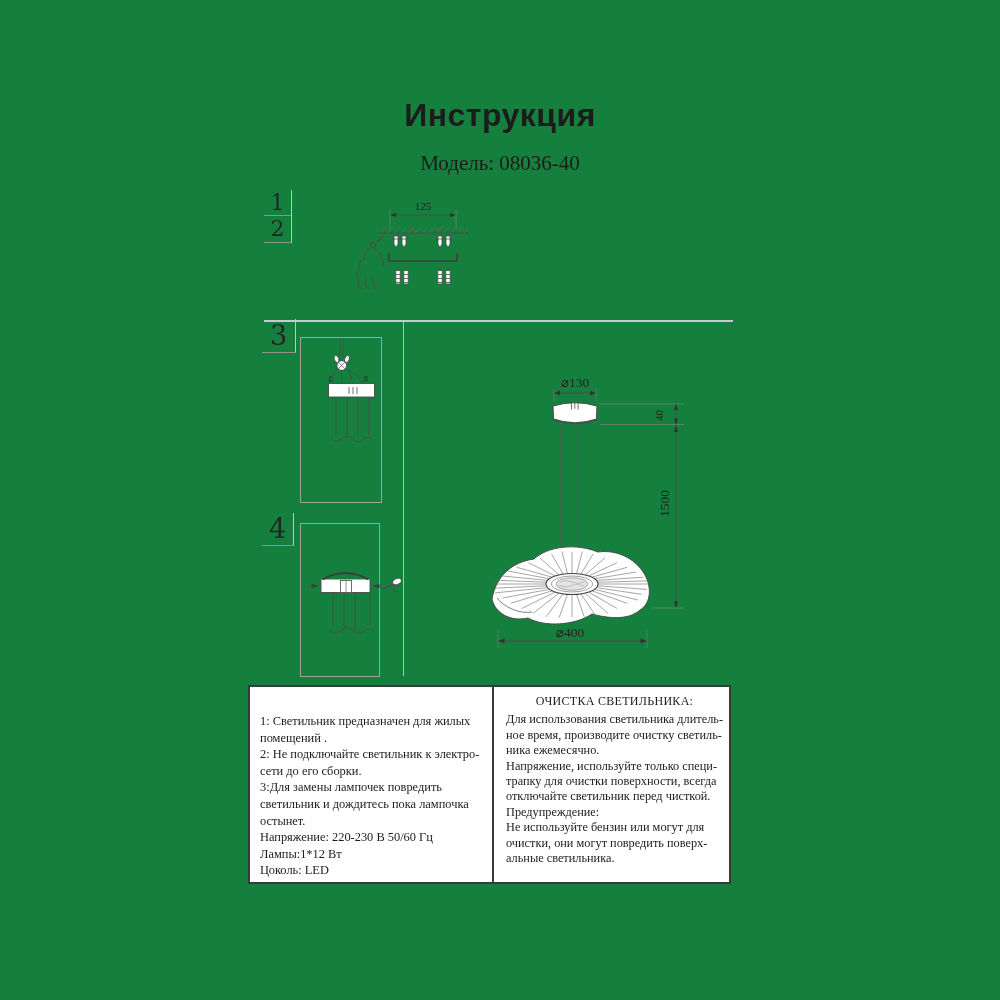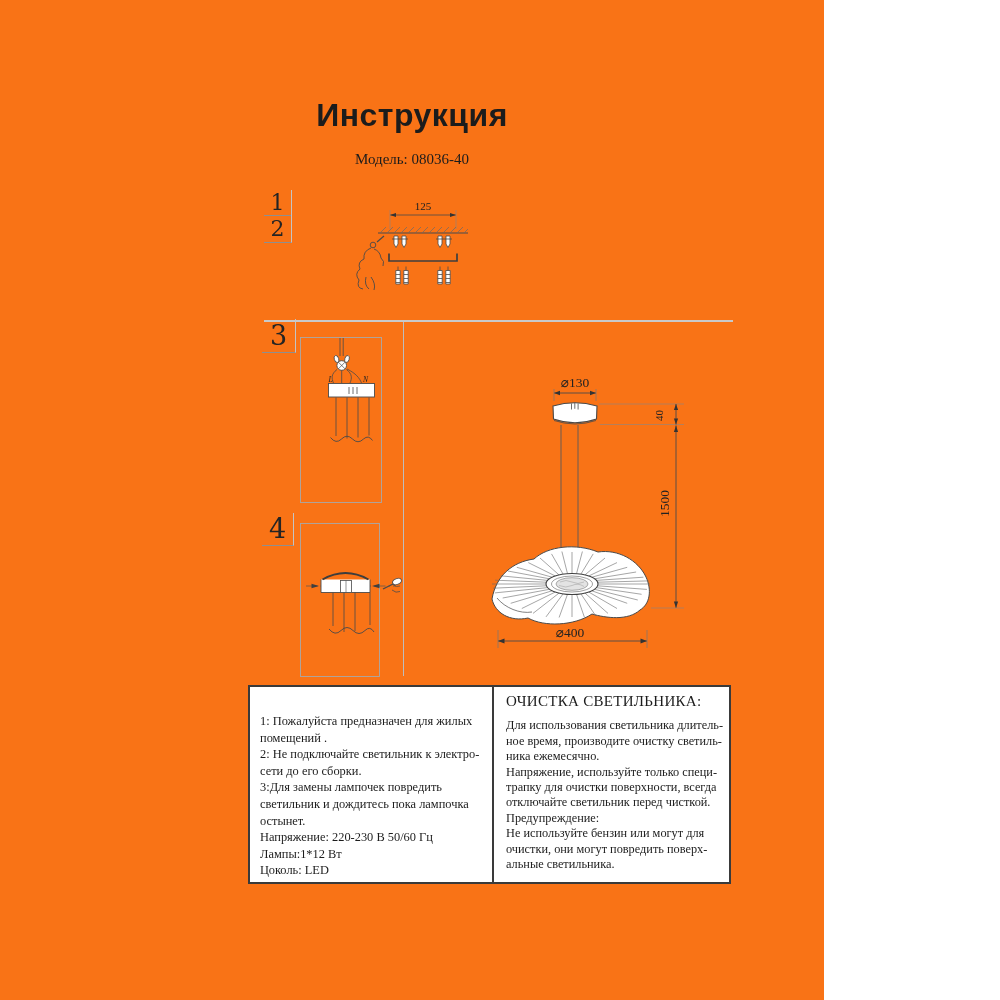--- a/index.html
+++ b/index.html
@@ -1,40 +1,40 @@
 <!DOCTYPE html>
 <html><head>
 <meta charset="utf-8">
 <style>
   html,body { margin:0; padding:0; background:#ffffff; }
-  .page { position:relative; width:824px; height:1000px; background:#f97316; overflow:hidden;
+  .page { position:relative; width:1000px; height:1000px; background:#15803d; overflow:hidden;
           font-family:"Liberation Serif", serif; color:#1c1c1c; }
 
   .title { position:absolute; left:0; top:97px; width:100%; text-align:center;
            font-family:"Liberation Sans", sans-serif; font-weight:700; font-size:32px; letter-spacing:.5px; }
-  .model { position:absolute; left:0; top:151px; width:100%; text-align:center; font-size:15px; }
+  .model { position:absolute; left:0; top:151px; width:100%; text-align:center; font-size:21px; }
 
   .step-cell { position:absolute; text-align:center; font-family:"DejaVu Serif", serif; color:#242424;
                border-right:1px solid #c4c4c4; border-bottom:1px solid #8f8f8f; }
   .cell-1 { left:264px; top:190px; width:27px; height:25px; font-size:22px; line-height:25px; }
   .cell-2 { left:264px; top:215px; width:27px; height:27px; font-size:22px; line-height:27px; }
   .cell-3 { left:262px; top:319px; width:33px; height:33px; font-size:27px; line-height:33px; }
   .cell-4 { left:262px; top:513px; width:31px; height:32px; font-size:27px; line-height:32px; }
 
   .rule-h { position:absolute; left:264px; top:320px; width:469px; height:2px; background:#c9c9c9; }
   .rule-v { position:absolute; left:403px; top:322px; width:1px; height:354px; background:#bdbdbd; }
 
   .svg-abs { position:absolute; }
 
   .bottom-box { position:absolute; left:248px; top:685px; width:483px; height:199px;
                 border:2px solid #3a3a3a; background:#fff; display:flex; box-sizing:border-box; }
   .notes-col { width:244px; box-sizing:border-box; border-right:2px solid #3a3a3a;
                padding:26px 6px 0 10px; font-size:12.4px; line-height:16.6px; }
   .clean-col { flex:1; padding:7px 6px 0 12px; font-size:12.3px; line-height:15.4px; }
-  .clean-title { font-size:15px; letter-spacing:.3px; margin-bottom:9px; }
+  .clean-title { font-size:12px; letter-spacing:.3px; margin-bottom:3px;text-align:center; }
 
   svg text { font-family:"Liberation Serif", serif; fill:#222; }
   .dim-label { font-size:13.5px; }
   .dim-small { font-size:11px; }
   .wire-label { font-size:7.5px; font-style:italic; }
 </style>
 </head>
 <body>
 
 <div class="page">
@@ -168,21 +168,21 @@
       <line x1="498" y1="641" x2="647" y2="641"></line>
       <polygon points="498,641 504.5,638.6 504.5,643.4" fill="#333" stroke="none"></polygon>
       <polygon points="647,641 640.5,638.6 640.5,643.4" fill="#333" stroke="none"></polygon>
       <line x1="498" y1="630" x2="498" y2="648" stroke="#777" stroke-width="0.7"></line>
       <line x1="647" y1="630" x2="647" y2="648" stroke="#777" stroke-width="0.7"></line>
     </g>
   </svg>
 
   <div class="bottom-box">
     <div class="notes-col">
-      <div>1: Пожалуйста предназначен для жилых</div>
+      <div>1: Светильник предназначен для жилых</div>
       <div>помещений .</div>
       <div>2: Не подключайте светильник к электро-</div>
       <div>сети до его сборки.</div>
       <div>3:Для замены лампочек повредить</div>
       <div>светильник  и дождитесь пока лампочка</div>
       <div>остынет.</div>
       <div>Напряжение: 220-230 В 50/60 Гц</div>
       <div>Лампы:1*12 Вт</div>
       <div>Цоколь: LED</div>
     </div>

